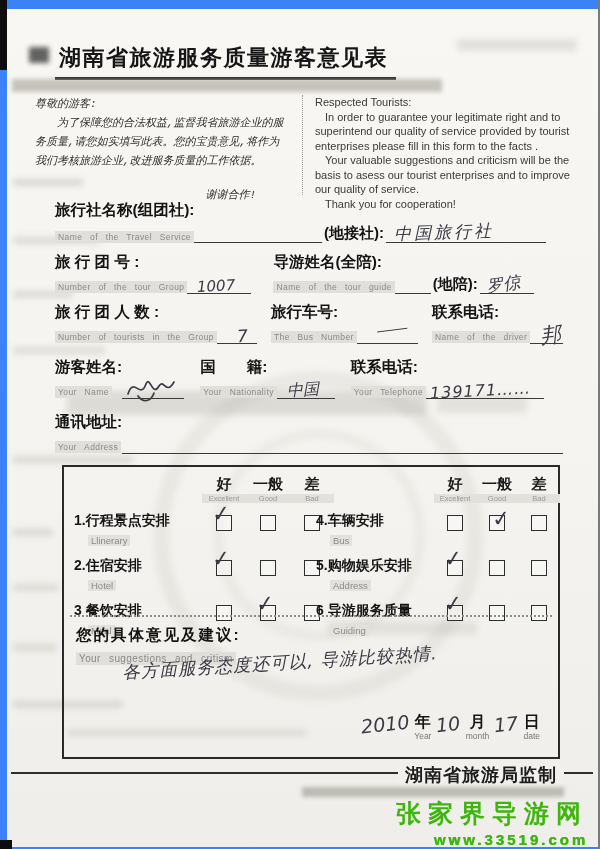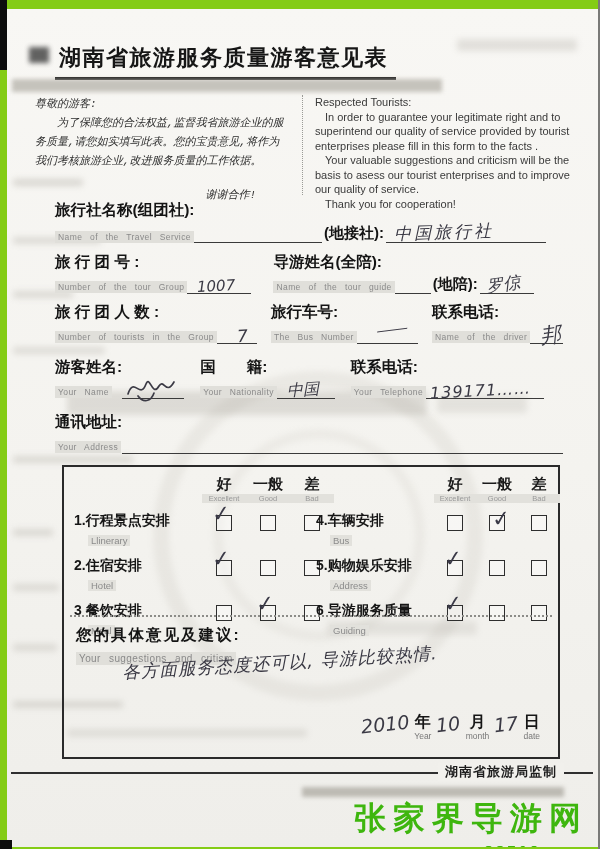--- a/index.html
+++ b/index.html
@@ -1,18 +1,18 @@
 <!DOCTYPE html>
 <html><head>
 <meta charset="utf-8">
 <style>
   * { margin:0; padding:0; box-sizing:border-box; }
   html,body { width:600px; height:849px; overflow:hidden; }
   body { font-family:"Liberation Sans", sans-serif; background:#0d0d0d; }
-  .scan { position:relative; width:600px; height:849px; background:#84cc16; }
+  .scan { position:relative; width:600px; height:849px; background:#3b82f6; }
   .page { position:absolute; left:7px; top:9px; width:591px; height:838px;
           background:linear-gradient(180deg,#f8f7f4 0%,#f4f3ef 55%,#efeeea 100%); overflow:hidden; }
   .edge-top-left { position:absolute; left:0; top:0; width:7px; height:70px; background:#0d0d0d; }
   .edge-bottom-left { position:absolute; left:0; top:840px; width:12px; height:9px; background:#0d0d0d; }
   .edge-right { position:absolute; right:0; top:0; width:2px; height:849px; background:#7a7a78; }
 
   
   .bleed { position:absolute; background:#a19d94; filter:blur(3px); border-radius:2px; pointer-events:none; }
   .wm-ring { position:absolute; border-radius:50%; border:16px solid #aaa59a; opacity:.14; filter:blur(3px); pointer-events:none; }
   .wm-ring2 { position:absolute; border-radius:50%; border:10px solid #aaa59a; opacity:.11; filter:blur(3px); pointer-events:none; }
@@ -63,24 +63,24 @@
   .sugg-hand { position:absolute; left:58px; top:180px; width:436px; font-size:17.5px; transform:rotate(-3.5deg); letter-spacing:1px; }
   .date-block { position:absolute; right:16px; bottom:16px; display:flex; align-items:flex-end; }
   .date-hand { font-size:19px; transform:rotate(-6deg); margin:0 3px 6px 3px; }
   .date-unit { text-align:center; margin:0 2px; }
   .date-unit .cn { font-weight:bold; font-size:16px; color:#161616; }
   .date-unit .en { font-size:8.5px; color:#777; margin-top:-2px; }
 
   
   .footer-line { position:absolute; left:4px; top:763px; width:582px; border-top:2px solid #2f2f2f; }
   .footer-label { position:absolute; right:34px; top:754px; background:#f1f0ec; padding:0 7px;
-                  font-weight:bold; font-size:13px; color:#1d1d1d; letter-spacing:1px; }
+                  font-weight:bold; font-size:18px; color:#1d1d1d; letter-spacing:1px; }
   .footer-blur { position:absolute; left:295px; top:778px; width:262px; height:10px; background:#b0ada5; filter:blur(2px); opacity:.8; }
   .sitemark { position:absolute; right:10px; top:788px; text-align:right; }
-  .site-name { font-family:"DejaVu Serif", serif; font-weight:bold; font-size:32px; color:#3eb60e; letter-spacing:7px; }
+  .site-name { font-family:"DejaVu Serif", serif; font-weight:bold; font-size:25px; color:#3eb60e; letter-spacing:7px; }
   .site-url  { font-weight:bold; font-size:15px; color:#3eb60e; letter-spacing:3px; margin-top:1px;
                text-shadow:0.6px 0 0 #3eb60e; }
 
   .sig-svg { position:absolute; left:2px; bottom:-6px; }
   .rot-n2 { transform:rotate(-2deg); display:inline-block; }
   .rot-n3 { transform:rotate(-3deg); display:inline-block; }
   .rot-n4 { transform:rotate(-4deg); display:inline-block; }
   .rot-n8 { transform:rotate(-8deg); display:inline-block; }
   .dash-stroke { transform:rotate(-7deg) scaleX(2.4); display:inline-block; }
 </style>

